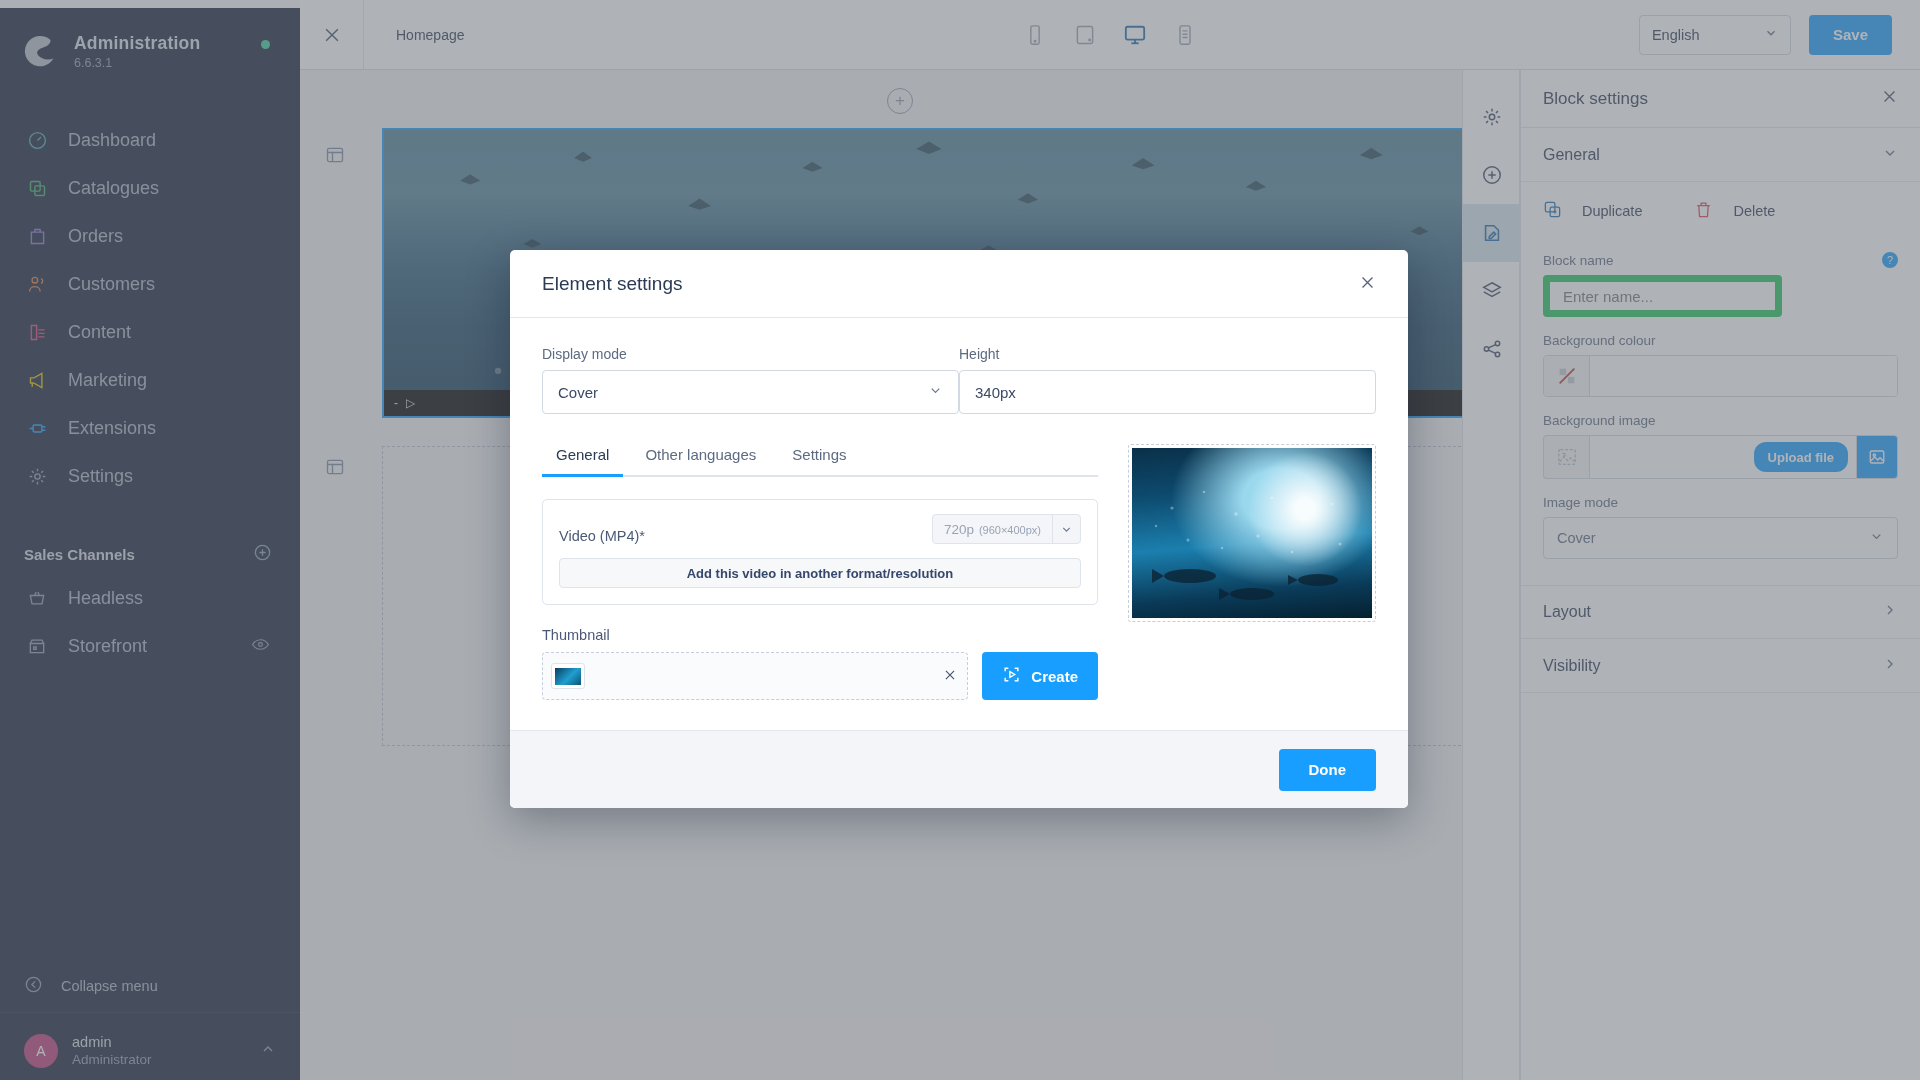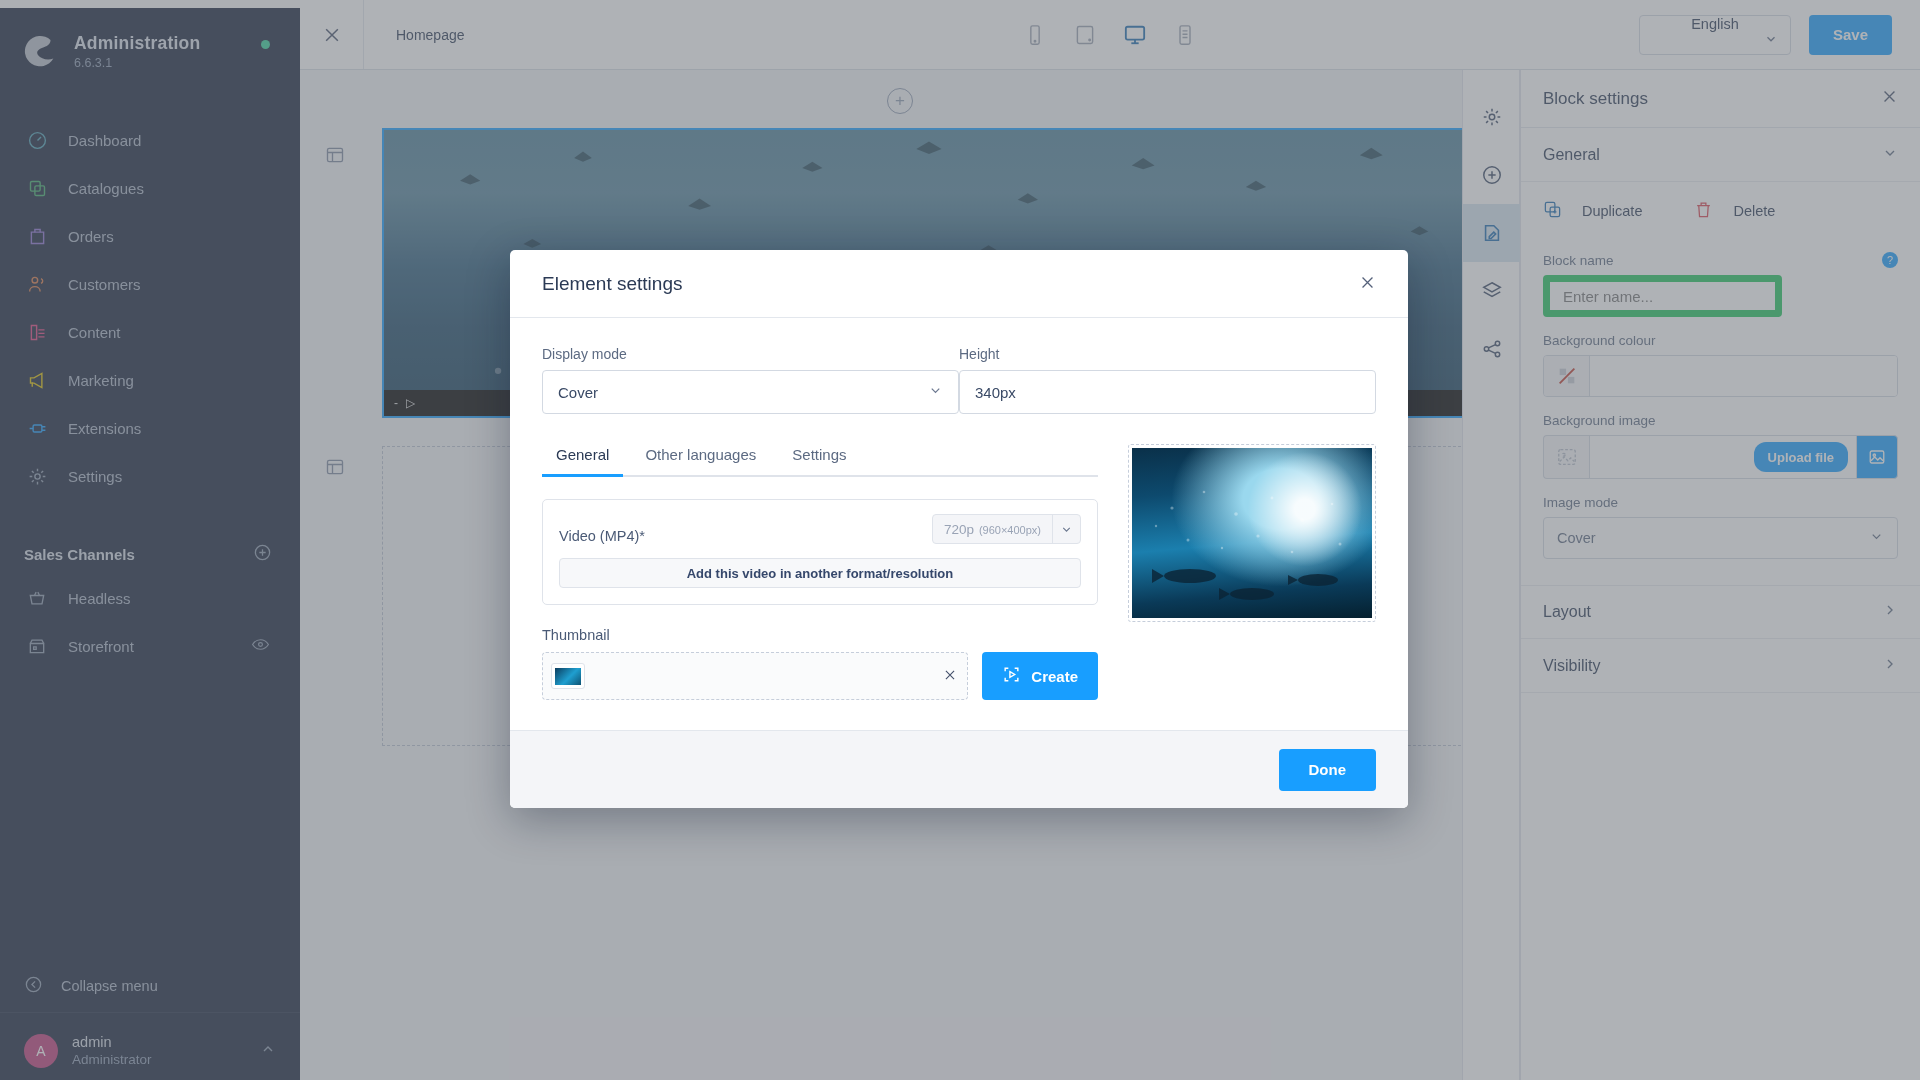--- a/index.html
+++ b/index.html
@@ -20,21 +20,21 @@
   .sb-logo { width: 38px; height: 38px; flex: none; }
   .sb-brand-text { margin-left: 14px; }
   .sb-title { font-size: 17.5px; font-weight: bold; color: #d8dee8; letter-spacing: .2px; }
   .sb-ver { font-size: 12.5px; color: #8c9bb3; margin-top: 2px; }
   .sb-dot { position: absolute; right: 30px; top: 32px; width: 9px; height: 9px;
             border-radius: 50%; background: #37d39b; }
 
   .sb-nav { margin-top: 46px; }
   .sb-item { display: flex; align-items: center; height: 48px; padding-left: 24px; cursor: pointer; }
   .sb-item .ic { width: 26px; height: 26px; flex: none; display: flex; align-items: center; justify-content: center; }
-  .sb-item .lb { margin-left: 18px; font-size: 15px; color: #a9b4c6; }
+  .sb-item .lb { margin-left: 18px; font-size: 18px; color: #a9b4c6; }
 
   .sb-section {
     display: flex; align-items: center; justify-content: space-between;
     padding: 0 28px 0 24px; height: 40px; margin-top: 34px;
   }
   .sb-section-t { font-size: 15px; font-weight: bold; color: #d2d9e4; }
 
   .sb-bottom { position: absolute; bottom: 0; left: 0; right: 0; }
   .sb-collapse { display: flex; align-items: center; height: 52px; padding-left: 24px; cursor: pointer;
                  color: #a9b4c6; font-size: 14.5px; }
@@ -53,21 +53,21 @@
   }
   .tb-close { width: 64px; height: 69px; display: flex; align-items: center; justify-content: center;
               border-right: 1px solid #e3e7ed; cursor: pointer; }
   .tb-title { margin-left: 32px; font-size: 14px; color: #2b3a55; }
   .tb-devices { position: absolute; left: 50%; transform: translateX(-50%); display: flex; gap: 18px; }
   .dev { width: 32px; height: 32px; display: flex; align-items: center; justify-content: center; cursor: pointer; }
   .tb-right { margin-left: auto; display: flex; align-items: center; gap: 18px; padding-right: 28px; }
   .lang-sel {
     width: 152px; height: 40px; border: 1px solid #d3d9e2; border-radius: 4px;
     display: flex; align-items: center; padding: 0 12px; font-size: 14.5px; color: #2b3a55;
-    background: #fff; cursor: pointer; flex-direction: column;
+    background: #fff; cursor: pointer;
   }
   .lang-sel .cv { margin-left: auto; }
   .btn-save {
     height: 40px; padding: 0 24px; background: #189eff; color: #fff; border: none; border-radius: 4px;
     font-size: 15px; font-weight: bold; cursor: pointer; font-family: inherit;
   }
 
   
   .canvas {
     position: absolute; left: 300px; top: 70px; right: 420px; bottom: 0;

